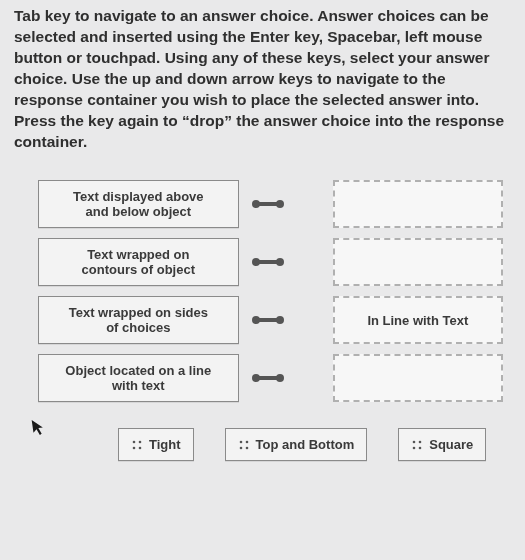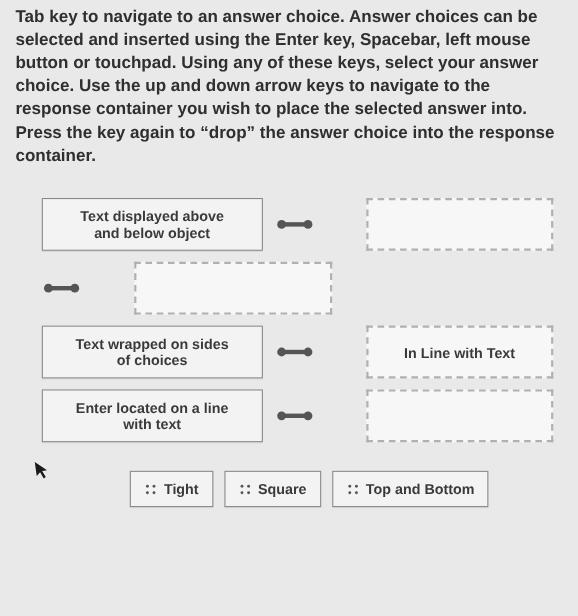--- a/index.html
+++ b/index.html
@@ -70,21 +70,21 @@
   .cursor {
     position: absolute;
     left: -6px;
     top: 248px;
     font-size: 16px;
     color: #1a1a1a;
     transform: rotate(-8deg);
   }
   .choice-row {
     display: flex;
-    gap: 10px;
+    gap: 31px;
     margin-top: 26px;
     margin-left: 80px;
   }
   .choice {
     display: flex;
     align-items: center;
     gap: 6px;
     border: 1px solid #8a8a8a;
     background: #f3f3f3;
     font-size: 13px;
@@ -122,20 +122,21 @@
         <svg width="34" height="14" viewBox="0 0 34 14">
           <circle cx="5" cy="7" r="4" fill="#555"></circle>
           <rect x="7" y="5" width="20" height="4" fill="#555"></rect>
           <circle cx="29" cy="7" r="4" fill="#555"></circle>
         </svg>
       </div>
       <div class="drop-box"></div>
     </div>
 
     <div class="row">
+      <div class="label-box">Text wrapped on contours of object</div>
       <div class="connector">
         <svg width="34" height="14" viewBox="0 0 34 14">
           <circle cx="5" cy="7" r="4" fill="#555"></circle>
           <rect x="7" y="5" width="20" height="4" fill="#555"></rect>
           <circle cx="29" cy="7" r="4" fill="#555"></circle>
         </svg>
       </div>
       <div class="drop-box"></div>
     </div>
 
@@ -145,21 +146,21 @@
         <svg width="34" height="14" viewBox="0 0 34 14">
           <circle cx="5" cy="7" r="4" fill="#555"></circle>
           <rect x="7" y="5" width="20" height="4" fill="#555"></rect>
           <circle cx="29" cy="7" r="4" fill="#555"></circle>
         </svg>
       </div>
       <div class="drop-box">In Line with Text</div>
     </div>
 
     <div class="row">
-      <div class="label-box">Enter located on a line with text</div>
+      <div class="label-box">Object located on a line with text</div>
       <div class="connector">
         <svg width="34" height="14" viewBox="0 0 34 14">
           <circle cx="5" cy="7" r="4" fill="#555"></circle>
           <rect x="7" y="5" width="20" height="4" fill="#555"></rect>
           <circle cx="29" cy="7" r="4" fill="#555"></circle>
         </svg>
       </div>
       <div class="drop-box"></div>
     </div>
 
@@ -177,29 +178,29 @@
       </div>
       <div class="choice">
         <span class="grip">
           <svg width="10" height="10" viewBox="0 0 10 10">
             <circle cx="2" cy="2" r="1.3" fill="#555"></circle>
               <circle cx="8" cy="2" r="1.3" fill="#555"></circle>
             <circle cx="2" cy="8" r="1.3" fill="#555"></circle>
               <circle cx="8" cy="8" r="1.3" fill="#555"></circle>
           </svg>
         </span>
-        <span>Square</span>
+        <span>Top and Bottom</span>
       </div>
       <div class="choice">
         <span class="grip">
           <svg width="10" height="10" viewBox="0 0 10 10">
             <circle cx="2" cy="2" r="1.3" fill="#555"></circle>
               <circle cx="8" cy="2" r="1.3" fill="#555"></circle>
             <circle cx="2" cy="8" r="1.3" fill="#555"></circle>
               <circle cx="8" cy="8" r="1.3" fill="#555"></circle>
           </svg>
         </span>
-        <span>Top and Bottom</span>
+        <span>Square</span>
       </div>
     </div>
 
   </div>
 </div>
 
 </body></html>

